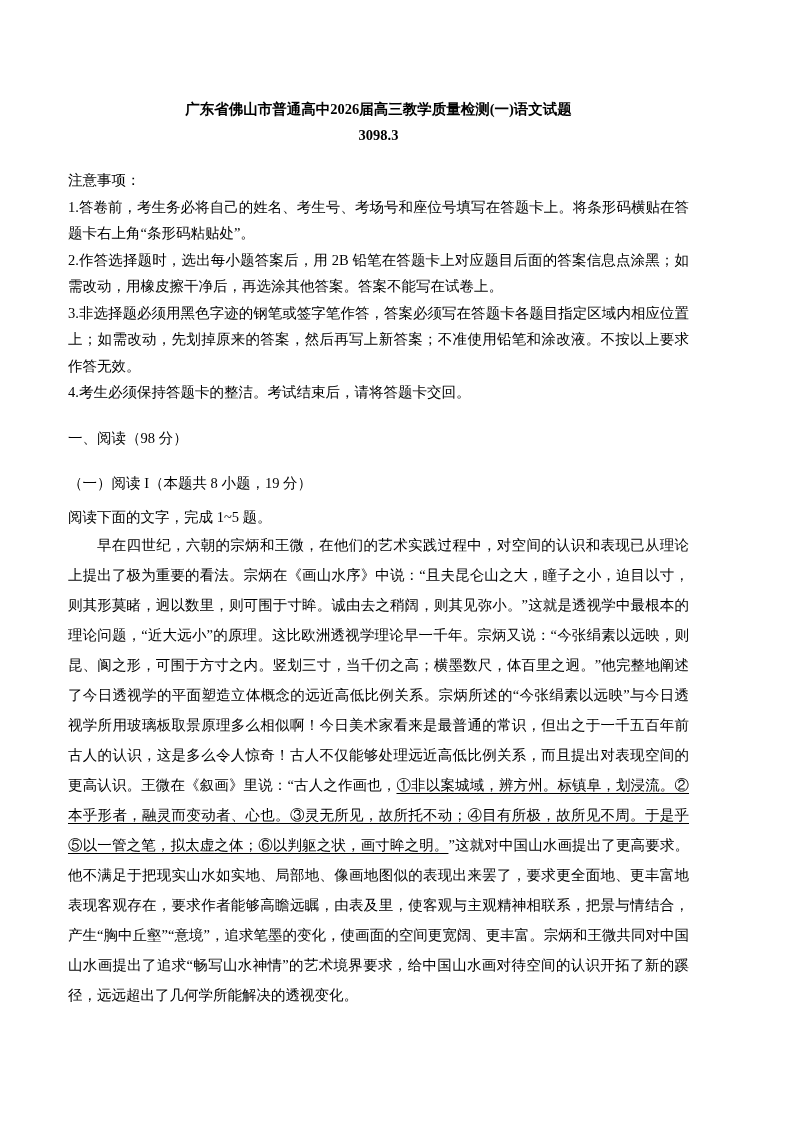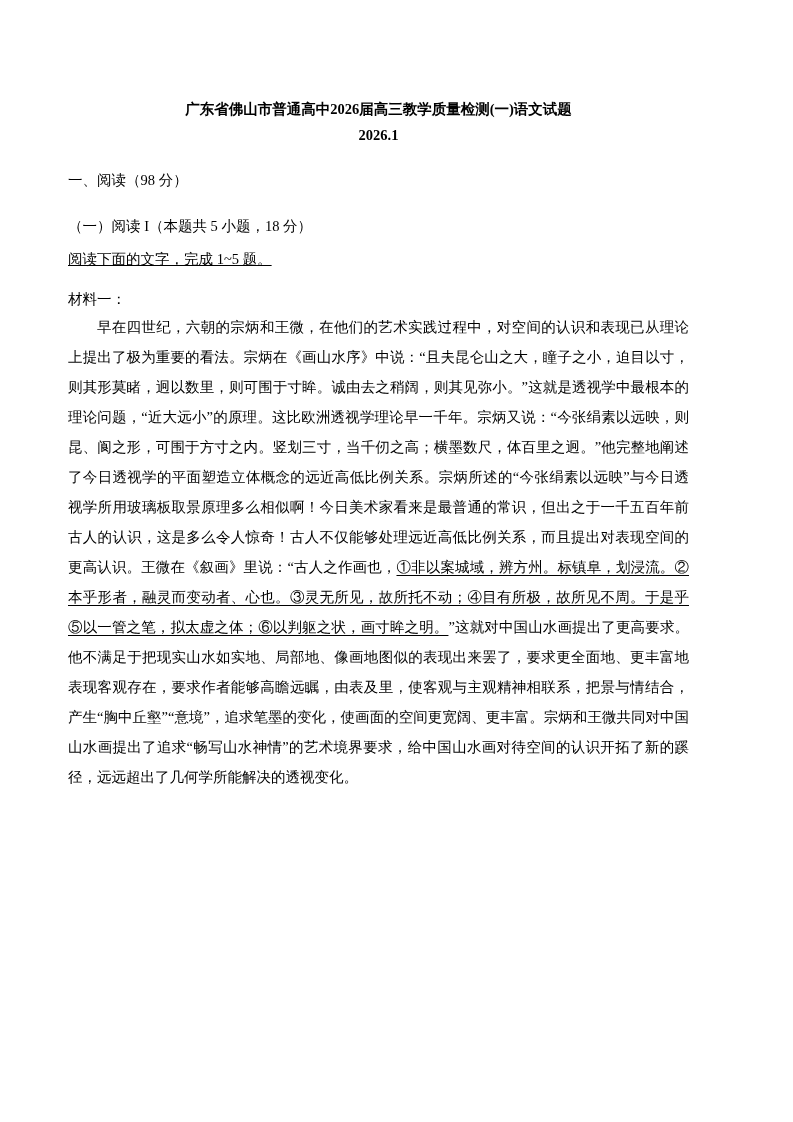--- a/index.html
+++ b/index.html
@@ -30,50 +30,54 @@
     font-size: 14.5px;
     line-height: 26px;
   }
   .line {
     line-height: 26.5px;
     text-align: justify;
   }
   .exam-info { margin-top: 6px; }
   .gap-lg { margin-top: 19px; }
   .gap-md { margin-top: 13px; }
-  .gap-sm { margin-top: 7px; text-decoration: underline; }
+  .gap-sm { margin-top: 7px; }
   .material-para {
     line-height: 30px;
     text-align: justify;
     text-indent: 2em;
   }
   .underlined {
     text-decoration: underline;
     text-underline-offset: 3px;
     text-decoration-thickness: 1px;
   }
 </style>
 </head>
 <body>
 
 <div class="page">
 
   <div class="doc-title">广东省佛山市普通高中2026届高三教学质量检测(一)语文试题</div>
 
-  <div class="doc-date">2026.1</div>
+  <div class="doc-date">3098.3</div>
 
 
+  <p class="line gap-lg">注意事项：</p>
 
+  <p class="line">1.答卷前，考生务必将自己的姓名、考生号、考场号和座位号填写在答题卡上。将条形码横贴在答题卡右上角“条形码粘贴处”。</p>
 
+  <p class="line">2.作答选择题时，选出每小题答案后，用 2B 铅笔在答题卡上对应题目后面的答案信息点涂黑；如需改动，用橡皮擦干净后，再选涂其他答案。答案不能写在试卷上。</p>
 
+  <p class="line">3.非选择题必须用黑色字迹的钢笔或签字笔作答，答案必须写在答题卡各题目指定区域内相应位置上；如需改动，先划掉原来的答案，然后再写上新答案；不准使用铅笔和涂改液。不按以上要求作答无效。</p>
 
+  <p class="line">4.考生必须保持答题卡的整洁。考试结束后，请将答题卡交回。</p>
 
   <p class="line gap-lg">一、阅读（98 分）</p>
 
-  <p class="line gap-lg">（一）阅读 I（本题共 5 小题，18 分）</p>
+  <p class="line gap-lg">（一）阅读 I（本题共 8 小题，19 分）</p>
 
   <p class="line gap-sm">阅读下面的文字，完成 1~5 题。</p>
 
-  <p class="line gap-md">材料一：</p>
 
   <p class="material-para"><span>早在四世纪，六朝的宗炳和王微，在他们的艺术实践过程中，对空间的认识和表现已从理论上提出了极为重要的看法。宗炳在《画山水序》中说：“且夫昆仑山之大，瞳子之小，迫目以寸，则其形莫睹，迥以数里，则可围于寸眸。诚由去之稍阔，则其见弥小。”这就是透视学中最根本的理论问题，“近大远小”的原理。这比欧洲透视学理论早一千年。宗炳又说：“今张绢素以远映，则昆、阆之形，可围于方寸之内。竖划三寸，当千仞之高；横墨数尺，体百里之迥。”他完整地阐述了今日透视学的平面塑造立体概念的远近高低比例关系。宗炳所述的“今张绢素以远映”与今日透视学所用玻璃板取景原理多么相似啊！今日美术家看来是最普通的常识，但出之于一千五百年前古人的认识，这是多么令人惊奇！古人不仅能够处理远近高低比例关系，而且提出对表现空间的更高认识。王微在《叙画》里说：“古人之作画也，</span><span class="underlined">①非以案城域，辨方州。标镇阜，划浸流。②本乎形者，融灵而变动者、心也。③灵无所见，故所托不动；④目有所极，故所见不周。于是乎⑤以一管之笔，拟太虚之体；⑥以判躯之状，画寸眸之明。</span><span>”这就对中国山水画提出了更高要求。他不满足于把现实山水如实地、局部地、像画地图似的表现出来罢了，要求更全面地、更丰富地表现客观存在，要求作者能够高瞻远瞩，由表及里，使客观与主观精神相联系，把景与情结合，产生“胸中丘壑”“意境”，追求笔墨的变化，使画面的空间更宽阔、更丰富。宗炳和王微共同对中国山水画提出了追求“畅写山水神情”的艺术境界要求，给中国山水画对待空间的认识开拓了新的蹊径，远远超出了几何学所能解决的透视变化。</span></p>
 
 </div>
 
 </body></html>

